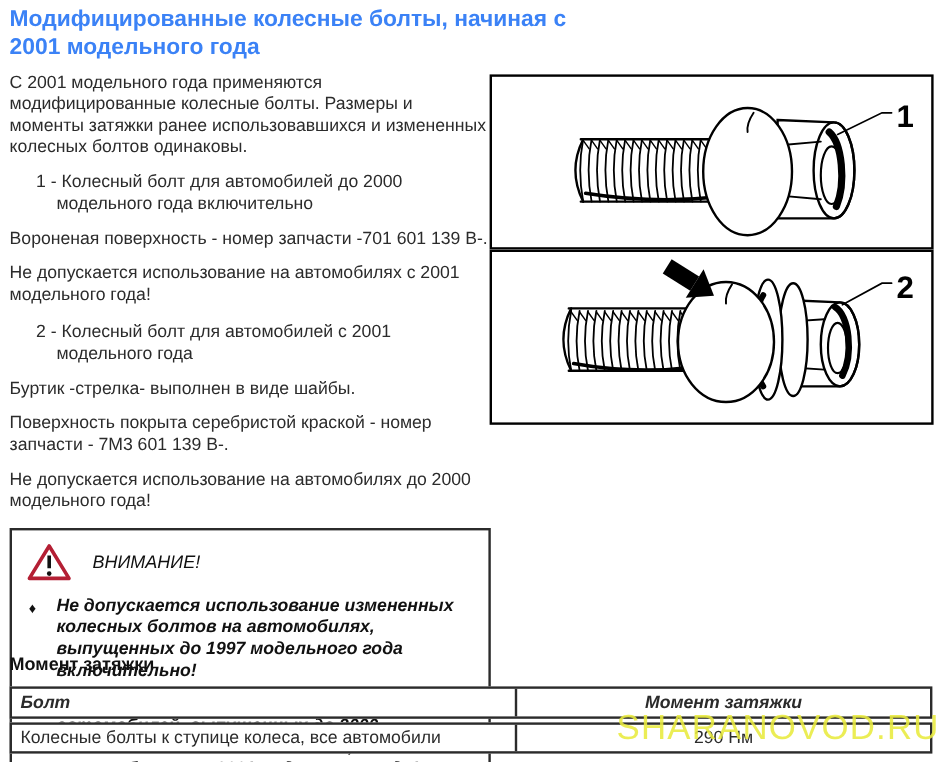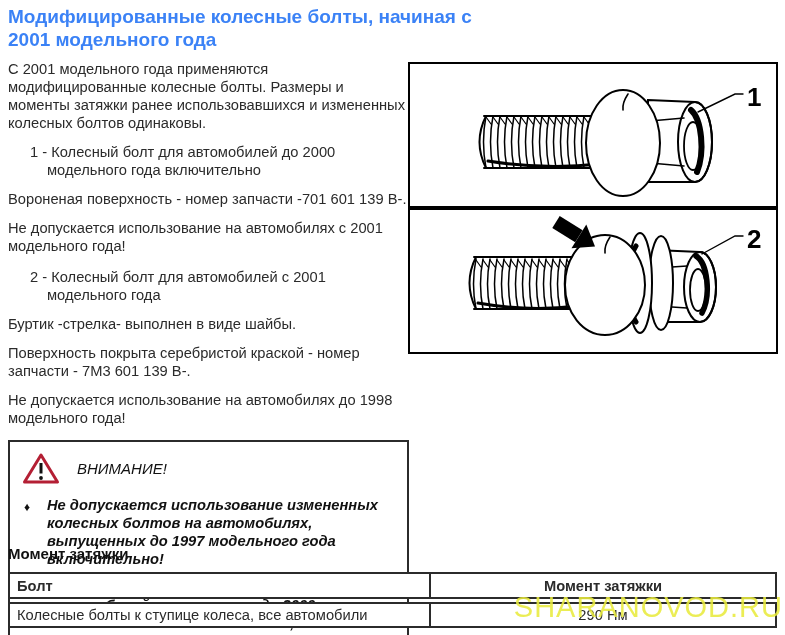--- a/index.html
+++ b/index.html
@@ -27,21 +27,21 @@
   
   .figs{position:absolute;left:408px;top:62px;width:370px;}
   .frame{border:2px solid #000;background:#fff;height:142px;}
   .frame + .frame{margin-top:0px;}
   .frame svg{display:block;width:366px;height:142px;}
   .callout-text{font:bold 26px "Liberation Sans",sans-serif;fill:#000;}
   
   .bottom{position:absolute;left:8px;top:545px;width:769px;}
   .torque-heading{font-size:15px;font-weight:bold;margin:0 0 10px 0;color:#111;}
   .trow{display:flex;border:2px solid #2b2b2b;background:#fff;align-items:stretch;font-size:14.7px;}
-  .trow.head{font-weight:bold;margin-bottom:3px;}
+  .trow.head{font-weight:bold;margin-bottom:3px;font-style:italic;}
   .c1{width:405px;padding:3px 7px;border-right:2px solid #2b2b2b;display:flex;align-items:center;}
   .c2{flex:1;display:flex;align-items:center;justify-content:center;text-align:center;padding:3px 0;}
   .trow.head .c1,.trow.head .c2{min-height:17px;}
   
   .watermark{
     position:absolute;top:591px;right:2px;z-index:5;
     font-size:29px;font-weight:normal;letter-spacing:1px;
     color:#e9eb3e;opacity:.88;pointer-events:none;
   }
 </style>
@@ -51,21 +51,21 @@
 <h1 class="title">Модифицированные колесные болты, начиная с 2001 модельного года</h1>
 
 <div class="left-col">
   <p class="para">С 2001 модельного года применяются модифицированные колесные болты. Размеры и моменты затяжки ранее использовавшихся и измененных колесных болтов одинаковы.</p>
   <p class="para item">1 - Колесный болт для автомобилей до 2000 модельного года включительно</p>
   <p class="para">Вороненая поверхность - номер запчасти -701 601 139 B-.</p>
   <p class="para bold">Не допускается использование на автомобилях с 2001 модельного года!</p>
   <p class="para item">2 - Колесный болт для автомобилей с 2001 модельного года</p>
   <p class="para">Буртик -стрелка- выполнен в виде шайбы.</p>
   <p class="para">Поверхность покрыта серебристой краской - номер запчасти - 7M3 601 139 B-.</p>
-  <p class="para bold">Не допускается использование на автомобилях до 1998 модельного года!</p>
+  <p class="para bold">Не допускается использование на автомобилях до 2000 модельного года!</p>
 
   <div class="warnbox">
     <div class="warnhead">
       <svg width="38" height="33" viewBox="0 0 38 33">
         <path d="M19 3 L35.5 30 H2.5 Z" fill="none" stroke="#b41f34" stroke-width="3" stroke-linejoin="round"></path>
         <line x1="19" y1="11" x2="19" y2="21.5" stroke="#111" stroke-width="3"></line>
         <circle cx="19" cy="26" r="1.9" fill="#111"></circle>
       </svg>
       <span class="warntitle">ВНИМАНИЕ!</span>
     </div>

